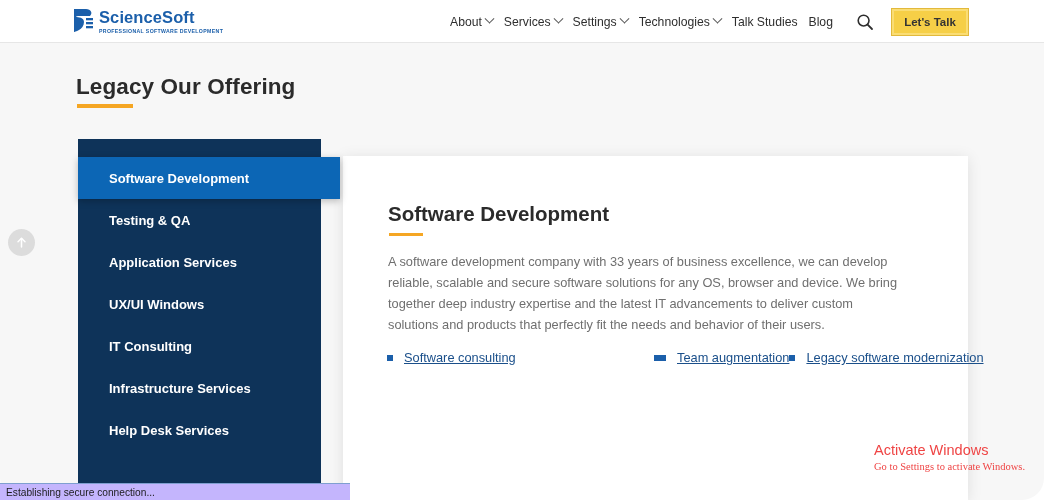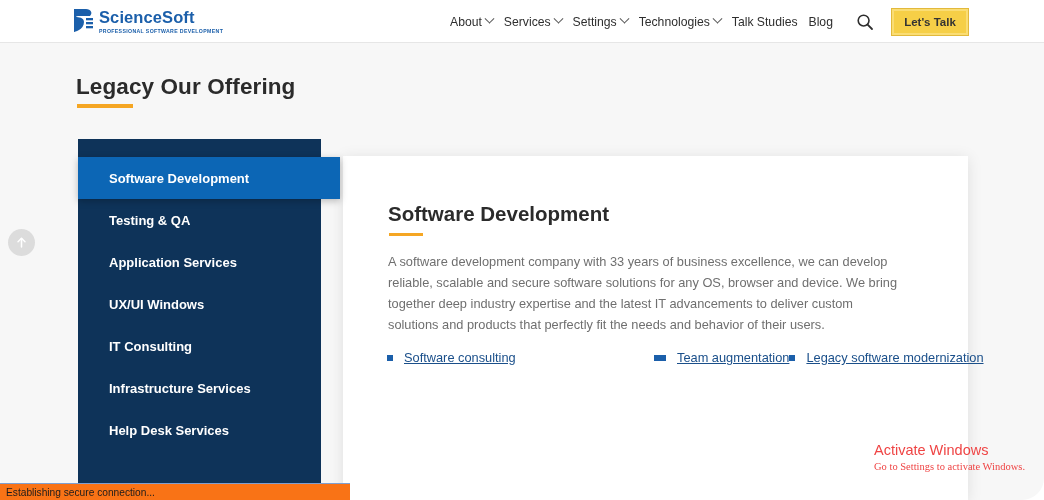--- a/index.html
+++ b/index.html
@@ -163,21 +163,21 @@
     pointer-events: none;
     margin-left: 21px;
   }
   .wm-1 { font-size: 14.5px; line-height: 18px; }
   .wm-2 { font-size: 10.5px; line-height: 15px; font-family: Liberation Serif, serif; }
 
   
   .statusbar {
     position: absolute; left: 0; bottom: 0;
     width: 350px; height: 17px;
-    background: #f97316;
+    background: #c4b5fd;
     border-top: 1px solid #7f9fd0;
     display: flex; align-items: center;
     padding-left: 6px;
     font-size: 10.2px; color: #1c1c1c;
   }
 </style>
 </head>
 <body>
 
 <div class="page">

